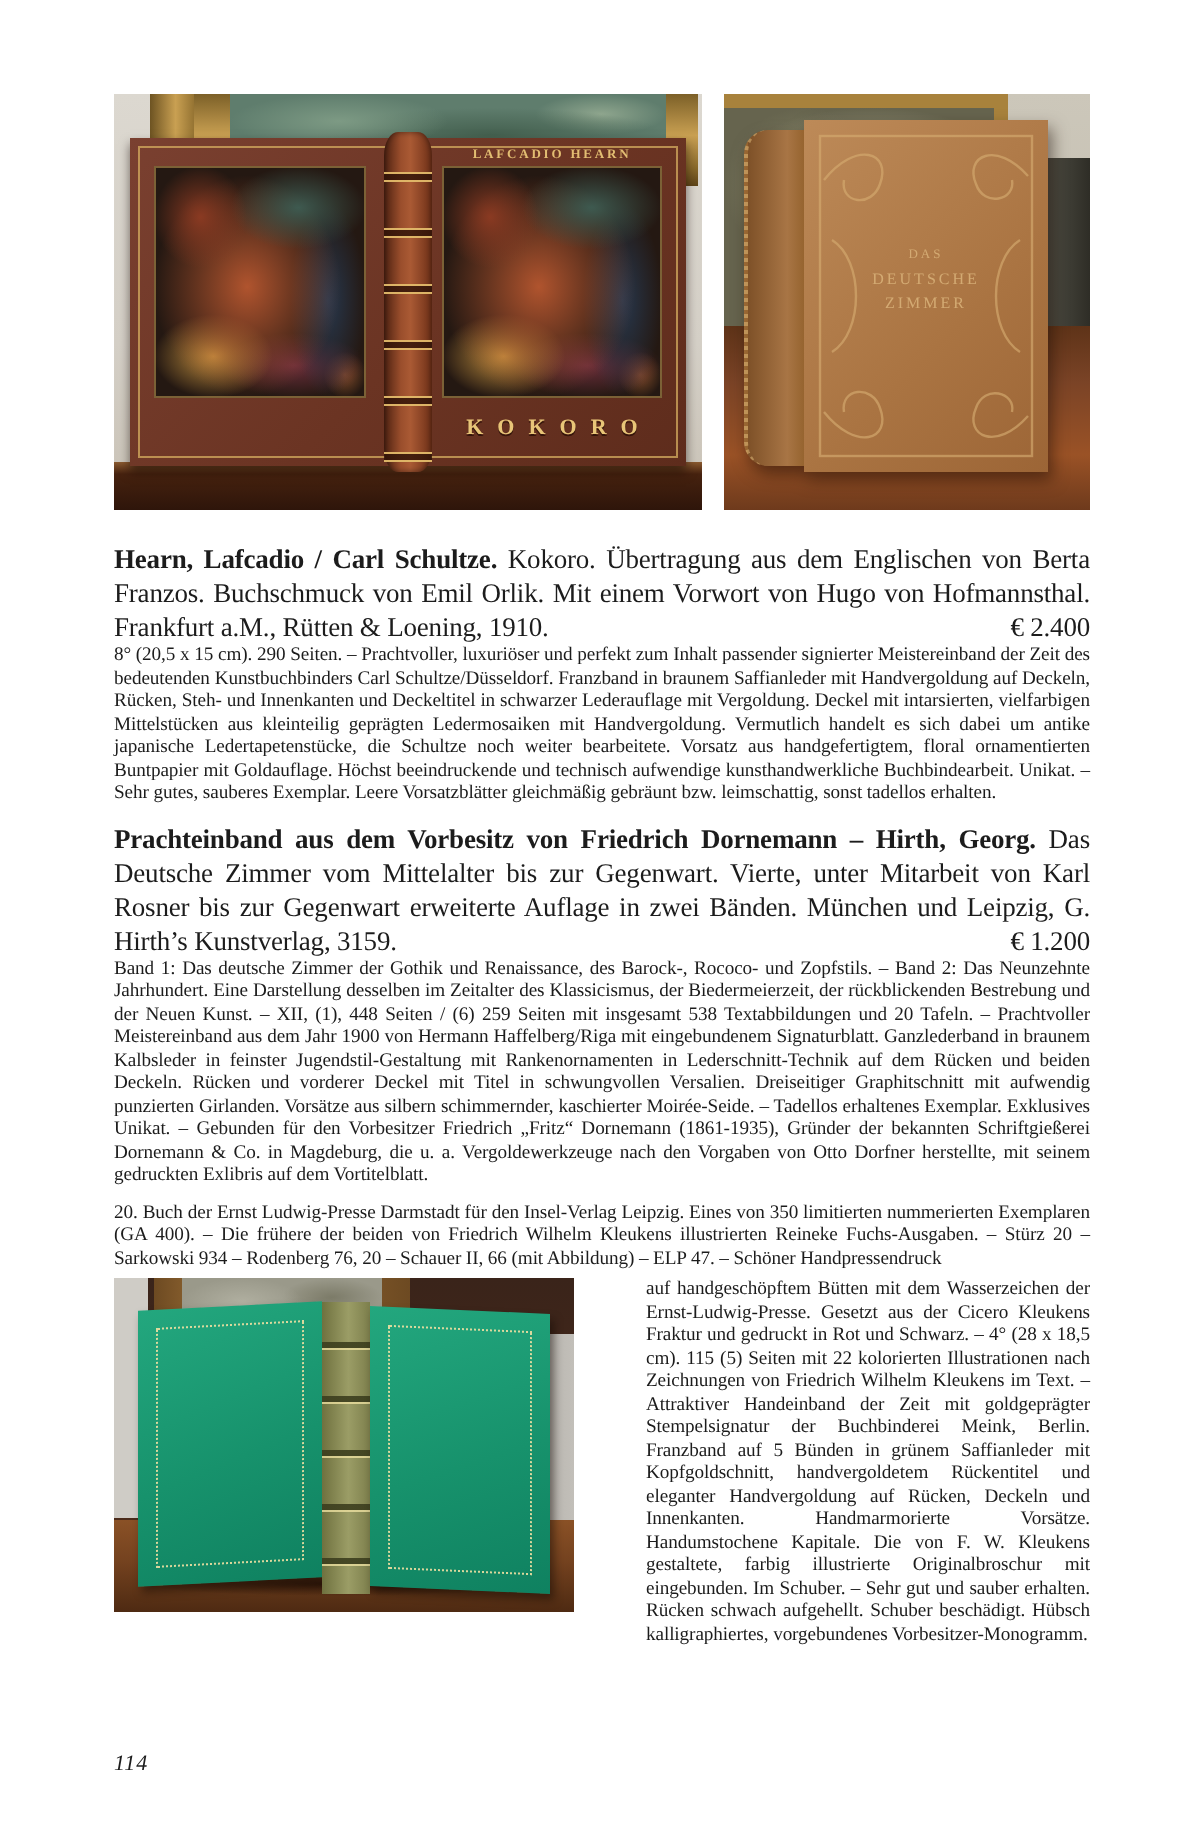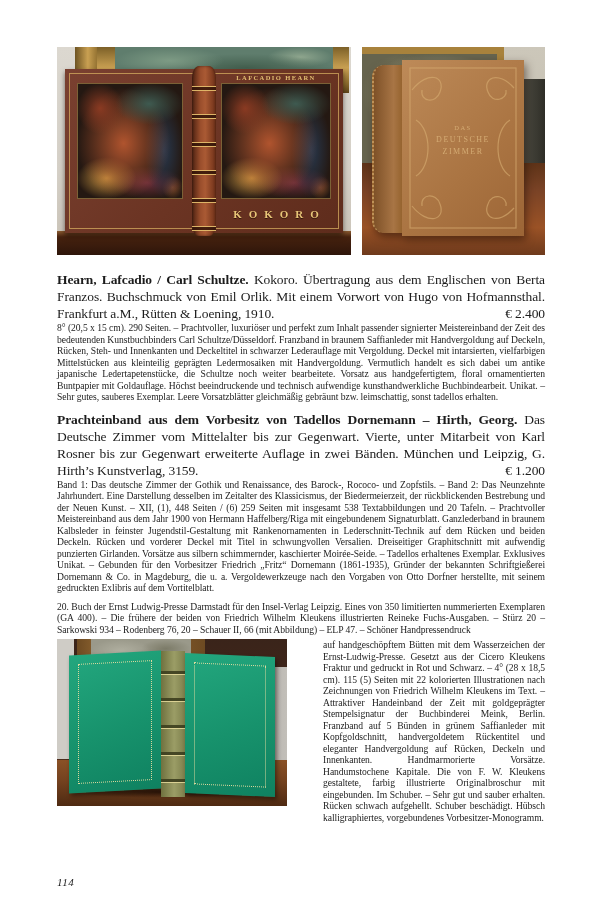--- a/index.html
+++ b/index.html
@@ -177,21 +177,21 @@
       <p class="entry-head">
         <b>Hearn, Lafcadio / Carl Schultze.</b>
         <span>Kokoro. Übertragung aus dem Englischen von Berta Franzos. Buchschmuck von Emil Orlik. Mit einem Vorwort von Hugo von Hofmannsthal. Frankfurt a.M., Rütten &amp; Loening, 1910.</span>
         <span class="price">€ 2.400</span>
       </p>
       <p class="entry-desc">8° (20,5 x 15 cm). 290 Seiten. – Prachtvoller, luxuriöser und perfekt zum Inhalt passender signierter Meistereinband der Zeit des bedeutenden Kunstbuchbinders Carl Schultze/Düsseldorf. Franzband in braunem Saffianleder mit Handvergoldung auf Deckeln, Rücken, Steh- und Innenkanten und Deckeltitel in schwarzer Lederauflage mit Vergoldung. Deckel mit intarsierten, vielfarbigen Mittelstücken aus kleinteilig geprägten Ledermosaiken mit Handvergoldung. Vermutlich handelt es sich dabei um antike japanische Ledertapetenstücke, die Schultze noch weiter bearbeitete. Vorsatz aus handgefertigtem, floral ornamentierten Buntpapier mit Goldauflage. Höchst beeindruckende und technisch aufwendige kunsthandwerkliche Buchbindearbeit. Unikat. – Sehr gutes, sauberes Exemplar. Leere Vorsatzblätter gleichmäßig gebräunt bzw. leimschattig, sonst tadellos erhalten.</p>
     </div>
 
     <div class="entry2">
       <p class="entry-head">
-        <b>Prachteinband aus dem Vorbesitz von Tadellos Dornemann – Hirth, Georg.</b>
+        <b>Prachteinband aus dem Vorbesitz von Friedrich Dornemann – Hirth, Georg.</b>
         <span>Das Deutsche Zimmer vom Mittelalter bis zur Gegenwart. Vierte, unter Mitarbeit von Karl Rosner bis zur Gegenwart erweiterte Auflage in zwei Bänden. München und Leipzig, G. Hirth’s Kunstverlag, 3159.</span>
         <span class="price">€ 1.200</span>
       </p>
       <p class="entry-desc">Band 1: Das deutsche Zimmer der Gothik und Renaissance, des Barock-, Rococo- und Zopfstils. – Band 2: Das Neunzehnte Jahrhundert. Eine Darstellung desselben im Zeitalter des Klassicismus, der Biedermeierzeit, der rückblickenden Bestrebung und der Neuen Kunst. – XII, (1), 448 Seiten / (6) 259 Seiten mit insgesamt 538 Textabbildungen und 20 Tafeln. – Prachtvoller Meistereinband aus dem Jahr 1900 von Hermann Haffelberg/Riga mit eingebundenem Signaturblatt. Ganzlederband in braunem Kalbsleder in feinster Jugendstil-Gestaltung mit Rankenornamenten in Lederschnitt-Technik auf dem Rücken und beiden Deckeln. Rücken und vorderer Deckel mit Titel in schwungvollen Versalien. Dreiseitiger Graphitschnitt mit aufwendig punzierten Girlanden. Vorsätze aus silbern schimmernder, kaschierter Moirée-Seide. – Tadellos erhaltenes Exemplar. Exklusives Unikat. – Gebunden für den Vorbesitzer Friedrich „Fritz“ Dornemann (1861-1935), Gründer der bekannten Schriftgießerei Dornemann &amp; Co. in Magdeburg, die u. a. Vergoldewerkzeuge nach den Vorgaben von Otto Dorfner herstellte, mit seinem gedruckten Exlibris auf dem Vortitelblatt.</p>
     </div>
 
     <div class="entry3">
       <p class="entry-desc">20. Buch der Ernst Ludwig-Presse Darmstadt für den Insel-Verlag Leipzig. Eines von 350 limitierten nummerierten Exemplaren (GA 400). – Die frühere der beiden von Friedrich Wilhelm Kleukens illustrierten Reineke Fuchs-Ausgaben. – Stürz 20 – Sarkowski 934 – Rodenberg 76, 20 – Schauer II, 66 (mit Abbildung) – ELP 47. – Schöner Handpressendruck</p>
 
       <div class="kleukens-row">

